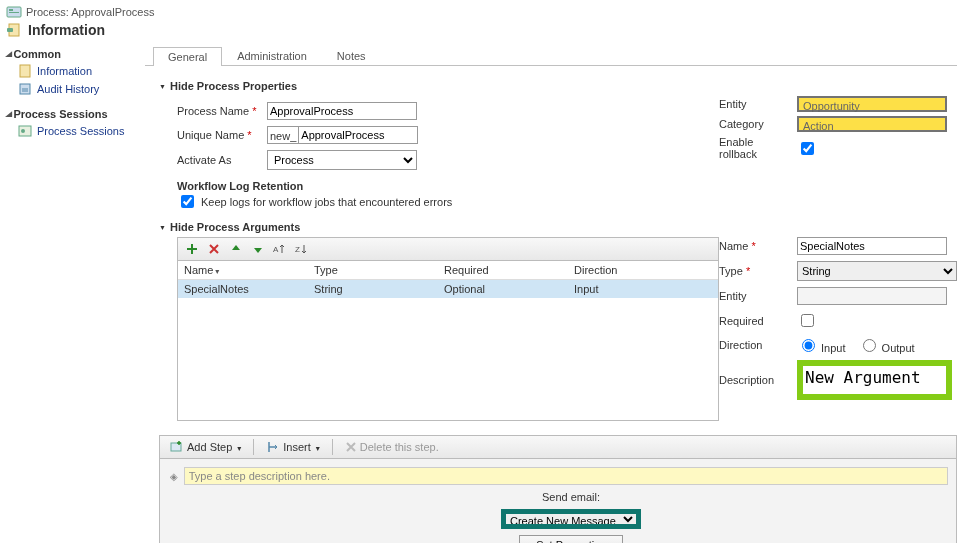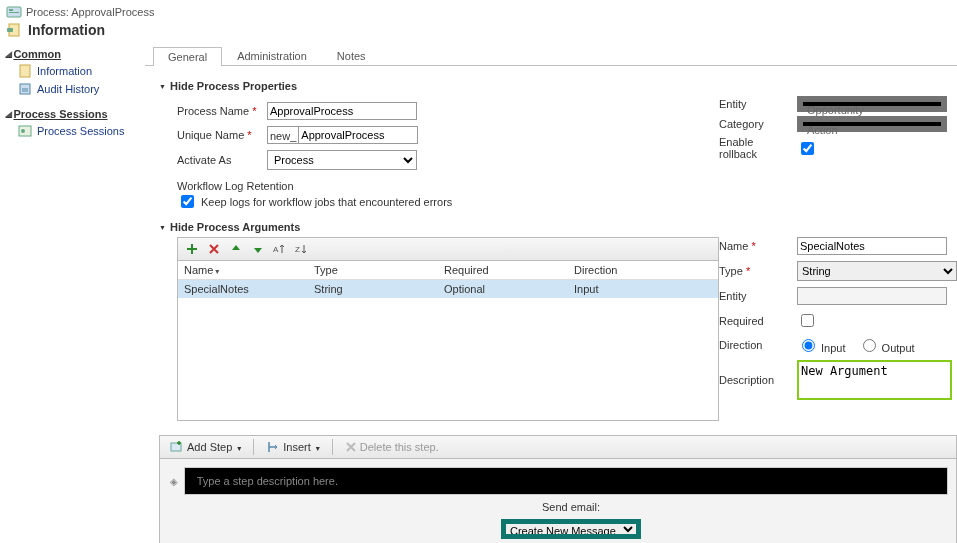--- a/index.html
+++ b/index.html
@@ -4,66 +4,66 @@
 <style>
   * { box-sizing: border-box; }
   body { margin:0; font-family: "Segoe UI", Arial, sans-serif; font-size:11px; color:#333; background:#fff; width:957px; height:543px; overflow:hidden;}
   .header { padding:4px 6px 6px 6px; }
   .header .titlebar { display:flex; align-items:center; gap:4px; color:#555; font-size:11px;}
   .header .icn { width:16px; height:16px; display:inline-block; }
   .header .subtitle { display:flex; align-items:center; gap:6px; margin-top:2px; }
   .header .subtitle .txt { font-size:14px; font-weight:bold; color:#333; }
   .layout { display:flex; }
   .sidebar { width:145px; flex:0 0 145px; padding:2px 4px; }
-  .section-head { font-weight:bold; color:#333; padding:2px 0 2px 2px; display:flex; align-items:center; gap:2px;text-decoration:underline;}
+  .section-head { font-weight:bold; color:#333; padding:2px 0 2px 2px; display:flex; align-items:center; gap:2px;}
   .section-head::before { content:"◢"; font-size:7px; color:#555; transform:scaleX(1.2); }
   .nav-item { display:flex; align-items:center; gap:5px; padding:2px 0 2px 14px; cursor:pointer; color:#1a3a8a;}
   .nav-item .ic { width:14px; height:14px; display:inline-block;}
   .main { flex:1; position:relative; }
   .tabs { display:flex; border-bottom:1px solid #c0c0c0; padding-left:8px; height:22px; align-items:flex-end;}
   .tab { padding:3px 14px 3px 14px; border:1px solid transparent; border-bottom:none; color:#555; cursor:pointer; font-size:11px;margin-top:20px;}
   .tab.active { border-color:#c0c0c0; background:#fff; position:relative; top:1px;}
   .content { padding:10px 14px 10px 14px; }
   .collapser { font-weight:bold; color:#333; padding:4px 0; display:flex; align-items:center; gap:4px; cursor:pointer;}
   .collapser::before { content:"▼"; font-size:7px; color:#333;}
   .form-grid { display:grid; grid-template-columns:80px 170px; column-gap:10px; row-gap:6px; padding:6px 0 6px 18px; align-items:center;}
   .lbl { color:#333; font-size:11px; }
   .req { color:#c00; }
   input[type=text].fld, select.fld { width:150px; height:18px; font-size:11px; border:1px solid #999; background:#fff; padding:0 2px;}
   select.fld { width:150px; height:20px; }
-  .ro-fld { border:6px solid #737373; background:#000000; color:#666; height:16px; width:150px; padding:0 4px; line-height:16px; font-size:11px;}
+  .ro-fld { border:2px solid #737373; background:#fde047; color:#666; height:16px; width:150px; padding:0 4px; line-height:16px; font-size:11px;}
   .two-col { display:flex; }
   .left-col { width:560px; }
   .right-col { flex:1; }
   .form-grid2 { display:grid; grid-template-columns:70px 160px; column-gap:8px; row-gap:4px; align-items:center;}
-  .bold-lbl { font-weight:normal; }
+  .bold-lbl { font-weight:bold; }
   .chk-row { padding-left:18px; display:flex; align-items:center; gap:4px; }
   input[type=checkbox]{ width:13px; height:13px;}
   .grid-toolbar { border:1px solid #bbb; background:linear-gradient(#f8f8f8,#e8e8e8); height:24px; display:flex; align-items:center; gap:6px; padding:0 6px;}
   .grid-toolbar .tbtn { width:16px; height:16px; cursor:pointer; display:inline-flex; align-items:center; justify-content:center;}
   .grid { border:1px solid #bbb; border-top:none; min-height:160px; background:#fff;}
   .grid-head { display:flex; background:#fff; border-bottom:1px solid #ddd; font-size:11px; color:#333; padding:3px 6px;}
   .gc1{width:130px;} .gc2{width:130px;} .gc3{width:130px;} .gc4{flex:1;}
   .grid-row { display:flex; background:#cfe5f5; padding:3px 6px; font-size:11px;}
   .steps-toolbar { border:1px solid #bbb; background:linear-gradient(#f8f8f8,#e8e8e8); height:24px; display:flex; align-items:center; gap:4px; padding:0 4px; margin-top:14px;}
   .toolbtn { display:flex; align-items:center; gap:3px; padding:2px 6px; height:20px; color:#333; cursor:pointer; font-size:11px;}
   .toolbtn .dd::after{ content:"▾"; font-size:8px; margin-left:2px;}
   .toolbtn.disabled { color:#999; cursor:default;}
   .toolsep { width:1px; height:16px; background:#bbb; margin:0 2px;}
   .steps-body { border:1px solid #bbb; border-top:none; background:#f3f3f3; padding:8px 8px 40px 8px;}
   .step-line { display:flex; align-items:center; gap:6px; padding-left:2px;}
   .step-line .bullet { color:#888; font-size:10px;}
-  .step-desc { background:#000000; border:1px solid #ccc; flex:1; height:28px; padding:0 12px; line-height:18px; font-size:11px; color:#888;}
+  .step-desc { background:#fef9c3; border:1px solid #ccc; flex:1; height:18px; padding:0 4px; line-height:18px; font-size:11px; color:#888;}
   .step-sub { padding-left:26px; margin-top:6px; display:flex; align-items:center; gap:6px;flex-direction:column;}
   .select-like { border:5px solid #0f766e; height:20px; font-size:11px;}
   .btn { border:1px solid #999; background:linear-gradient(#f8f8f8,#e6e6e6); padding:2px 16px; height:20px; font-size:11px; cursor:pointer;}
   .arg-form { display:grid; grid-template-columns:70px 1fr; column-gap:8px; row-gap:6px; align-items:center;}
   .arg-form input[type=text]{ width:150px; height:18px; border:1px solid #999; font-size:11px; padding:0 2px;}
   .arg-form select{ width:160px; height:20px; border:1px solid #999; font-size:11px;}
-  textarea.desc { width:155px; height:40px; border:2px solid #84cc16; font-size:12px; padding:2px; resize:none;}
+  textarea.desc { width:155px; height:40px; border:6px solid #84cc16; font-size:16px; padding:2px; resize:none;}
   .radio-row { display:flex; gap:12px; align-items:center;}
   .sortind::after{content:"▾"; font-size:8px; margin-left:2px; color:#555;}
   svg { display:block; }
   .section-gap{height:8px;}
 </style>
 </head>
 <body>
 
 <div class="header">
   <div class="titlebar">

